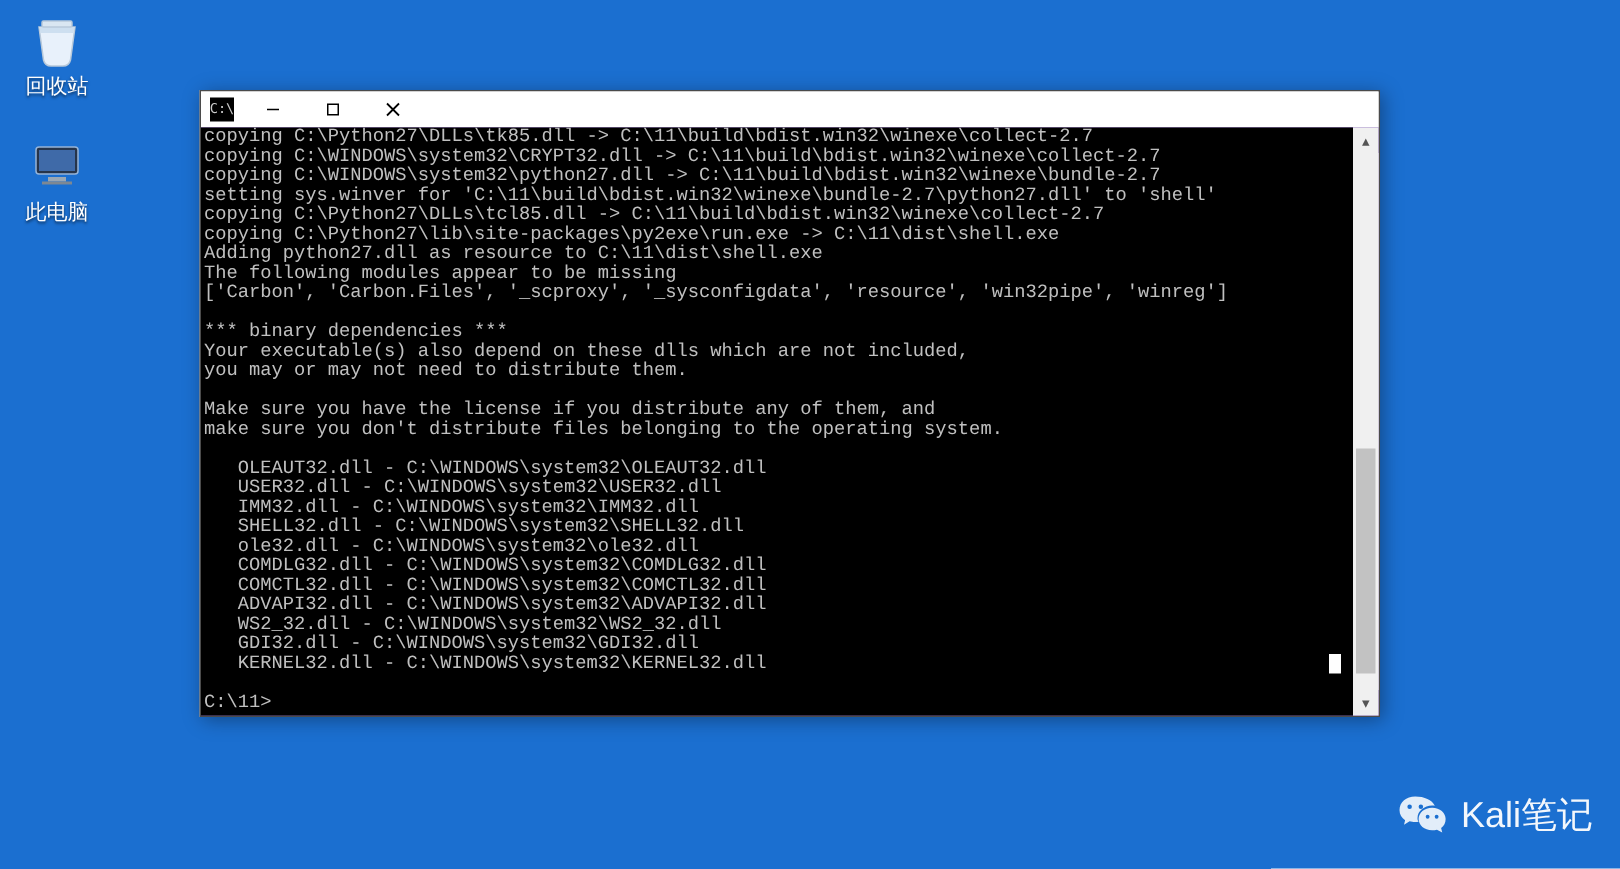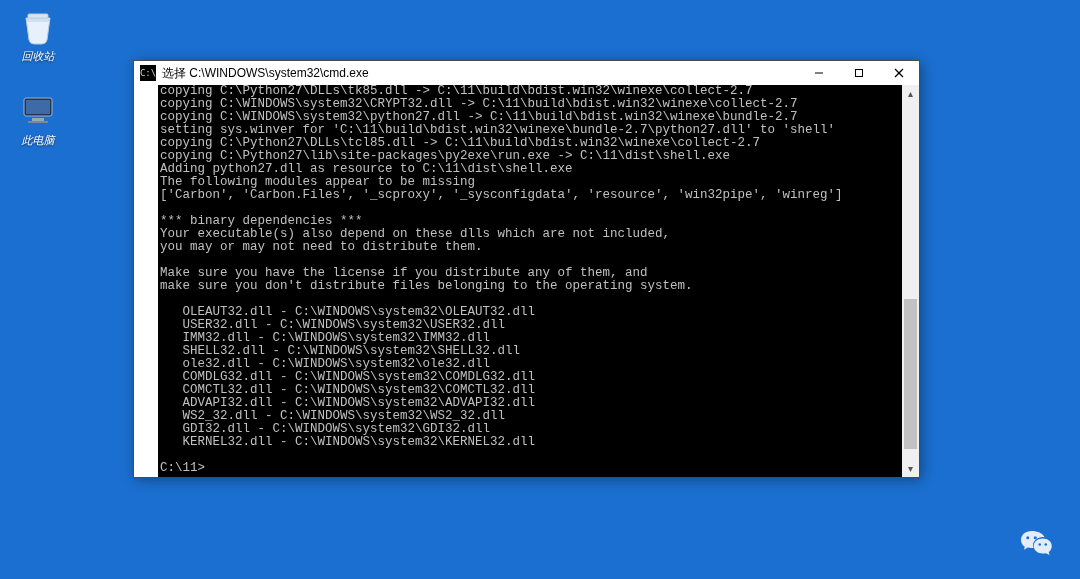--- a/index.html
+++ b/index.html
@@ -9,24 +9,23 @@
     font-family: "Microsoft YaHei", Arial, sans-serif;
     position: relative;
   }
 
   
   .desktop-icon {
     position: absolute;
     width: 64px;
     text-align: center;
     color: #fff;
-    font-size: 11px;
+    font-size: 14px;
     text-shadow: 0 1px 2px rgba(0,0,0,.6);
     cursor: default;
-    font-style: italic;
   }
   .desktop-icon .glyph {
     width: 40px; height: 40px;
     margin: 0 auto 3px auto;
   }
   .recycle .glyph svg, .thispc .glyph svg { width: 40px; height: 40px; }
 
   
   .cmd-window {
     position: absolute;
@@ -57,21 +56,20 @@
   .titlebar .tb-btn {
     width: 40px; height: 24px;
     display: flex; align-items: center; justify-content: center;
     color: #000;
   }
 
   .term-wrap {
     flex: 1;
     display: flex;
     background: #4c1d95;
-    margin-left: 24px;
   }
   .terminal {
     flex: 1;
     background: #000;
     color: #c0c0c0;
     font-family: "NSimSun", "SimSun", Consolas, "Courier New", monospace;
     font-size: 12.5px;
     line-height: 13px;
     letter-spacing: 0px;
     white-space: pre;
@@ -139,21 +137,20 @@
       <rect x="14" y="28" width="12" height="3" fill="#9aa7b4"></rect>
       <rect x="10" y="31" width="20" height="2" fill="#7d8893"></rect>
     </svg>
   </div>
   <div>此电脑</div>
 </div>
 
 <div class="cmd-window">
   <div class="titlebar">
     <div class="tb-icon">C:\</div>
-    <div class="tb-title">选择 C:\WINDOWS\system32\cmd.exe</div>
     <div class="tb-btn" title="Minimize">
       <svg width="10" height="10" viewBox="0 0 10 10">
           <line x1="1" y1="5" x2="9" y2="5" stroke="currentColor" stroke-width="1"></line>
         </svg>
     </div>
     <div class="tb-btn" title="Maximize">
       <svg width="10" height="10" viewBox="0 0 10 10">
           <rect x="1.5" y="1.5" width="7" height="7" fill="none" stroke="currentColor" stroke-width="1"></rect>
         </svg>
     </div>
@@ -209,13 +206,14 @@
   <span class="wm-icon">
     <svg viewBox="0 0 48 48">
       <path d="M18 8 C10 8 4 13 4 20 c0 4 2 7 5 9 l-1 4 5-3 c1.5 .4 3 .6 5 .6 1 0 2 0 3-.2 C20 29 20 28 20 27 c0-6 6-11 13-11 .8 0 1.6 .1 2.4 .2 C33 11 26 8 18 8 Z" fill="#ffffff" opacity=".92"></path>
       <circle cx="13" cy="17" r="2" fill="#1b6fd0"></circle>
       <circle cx="23" cy="17" r="2" fill="#1b6fd0"></circle>
       <path d="M33 18 c-7 0-12 4.5-12 10 0 5.5 5 10 12 10 1.5 0 3-.2 4.3-.5 l4.7 2.5 -1-4 c2.6-1.8 4-4.5 4-8 0-5.5-5-10-12-10 Z" fill="#ffffff" opacity=".92"></path>
       <circle cx="29" cy="26" r="1.7" fill="#1b6fd0"></circle>
       <circle cx="37" cy="26" r="1.7" fill="#1b6fd0"></circle>
     </svg>
   </span>
+  <span>Kali笔记</span>
 </div>
 
 </body></html>

